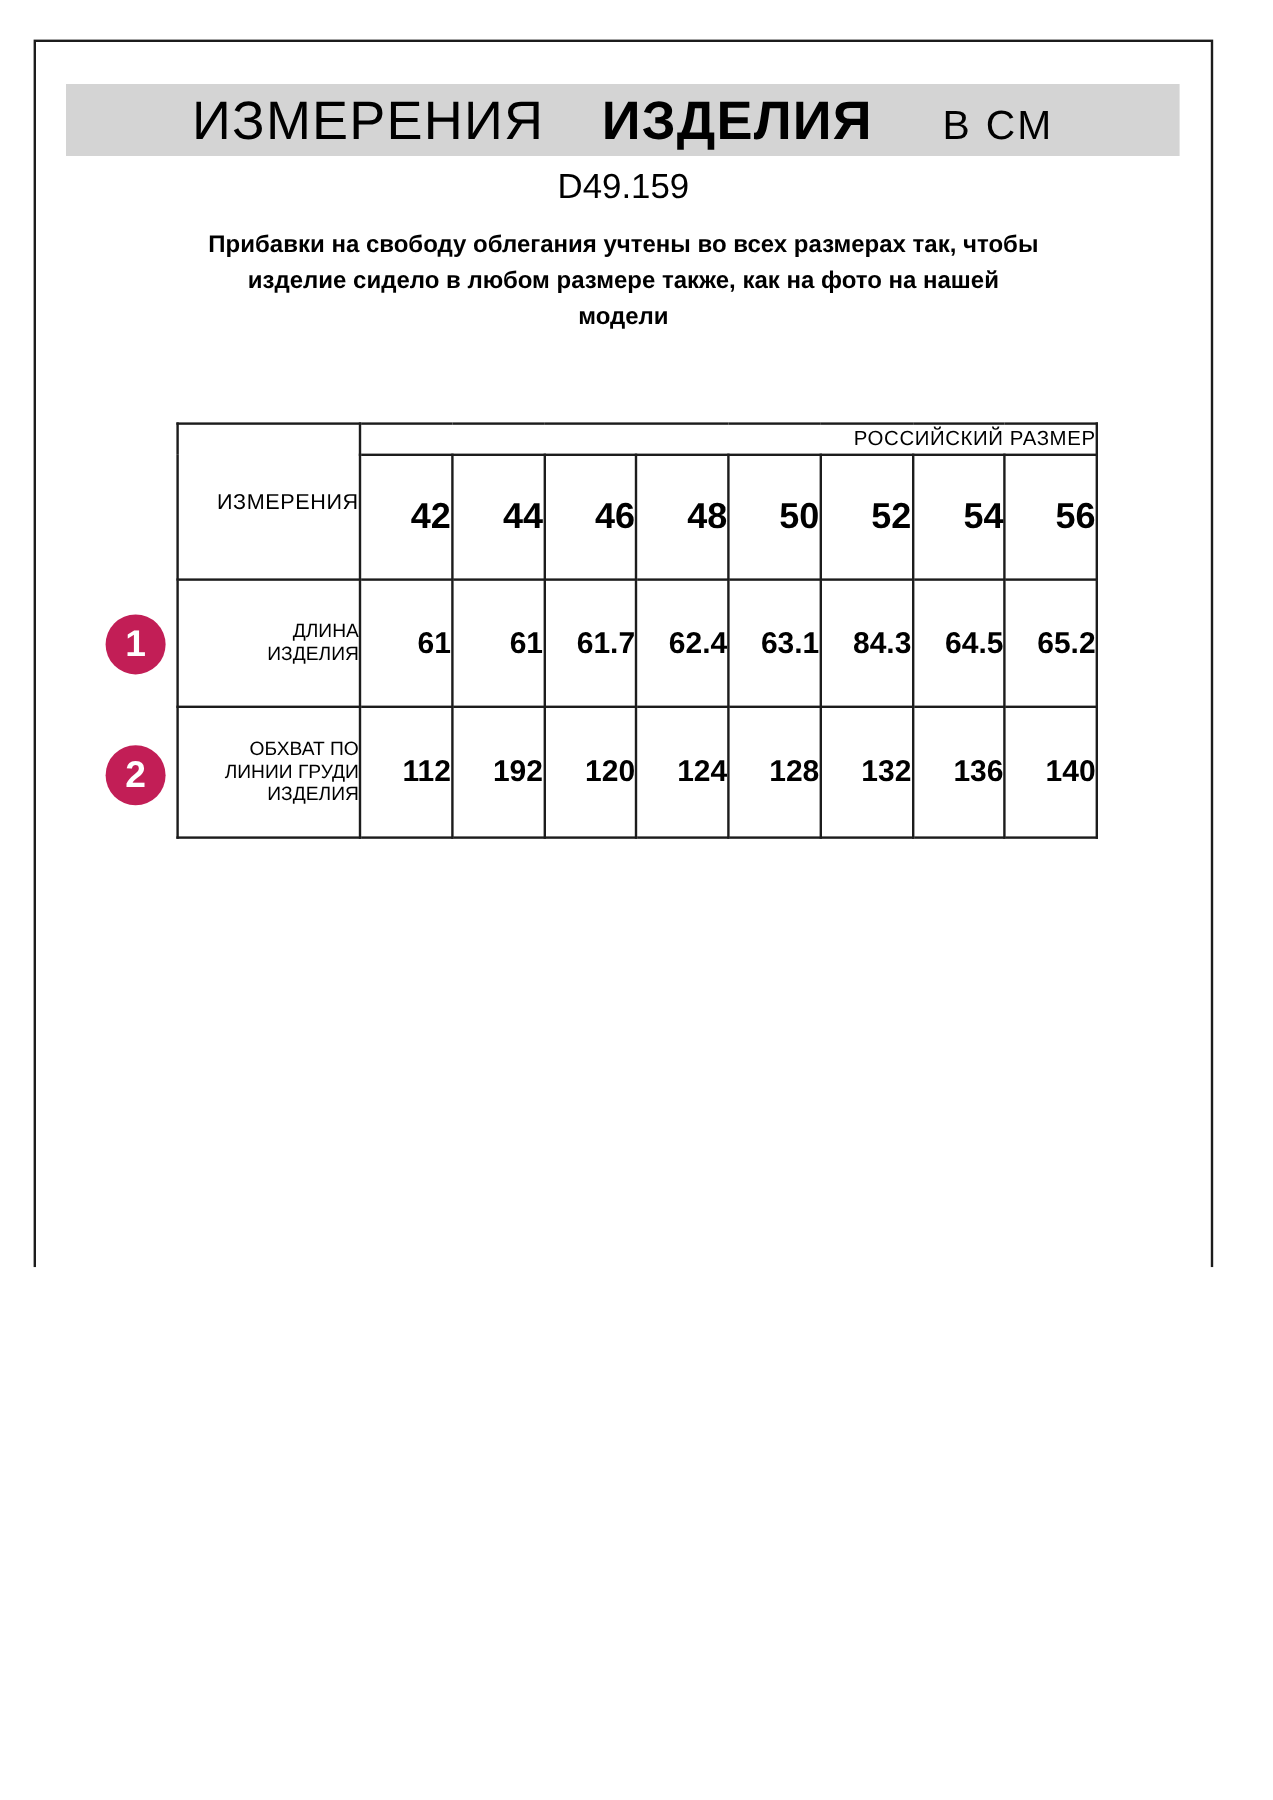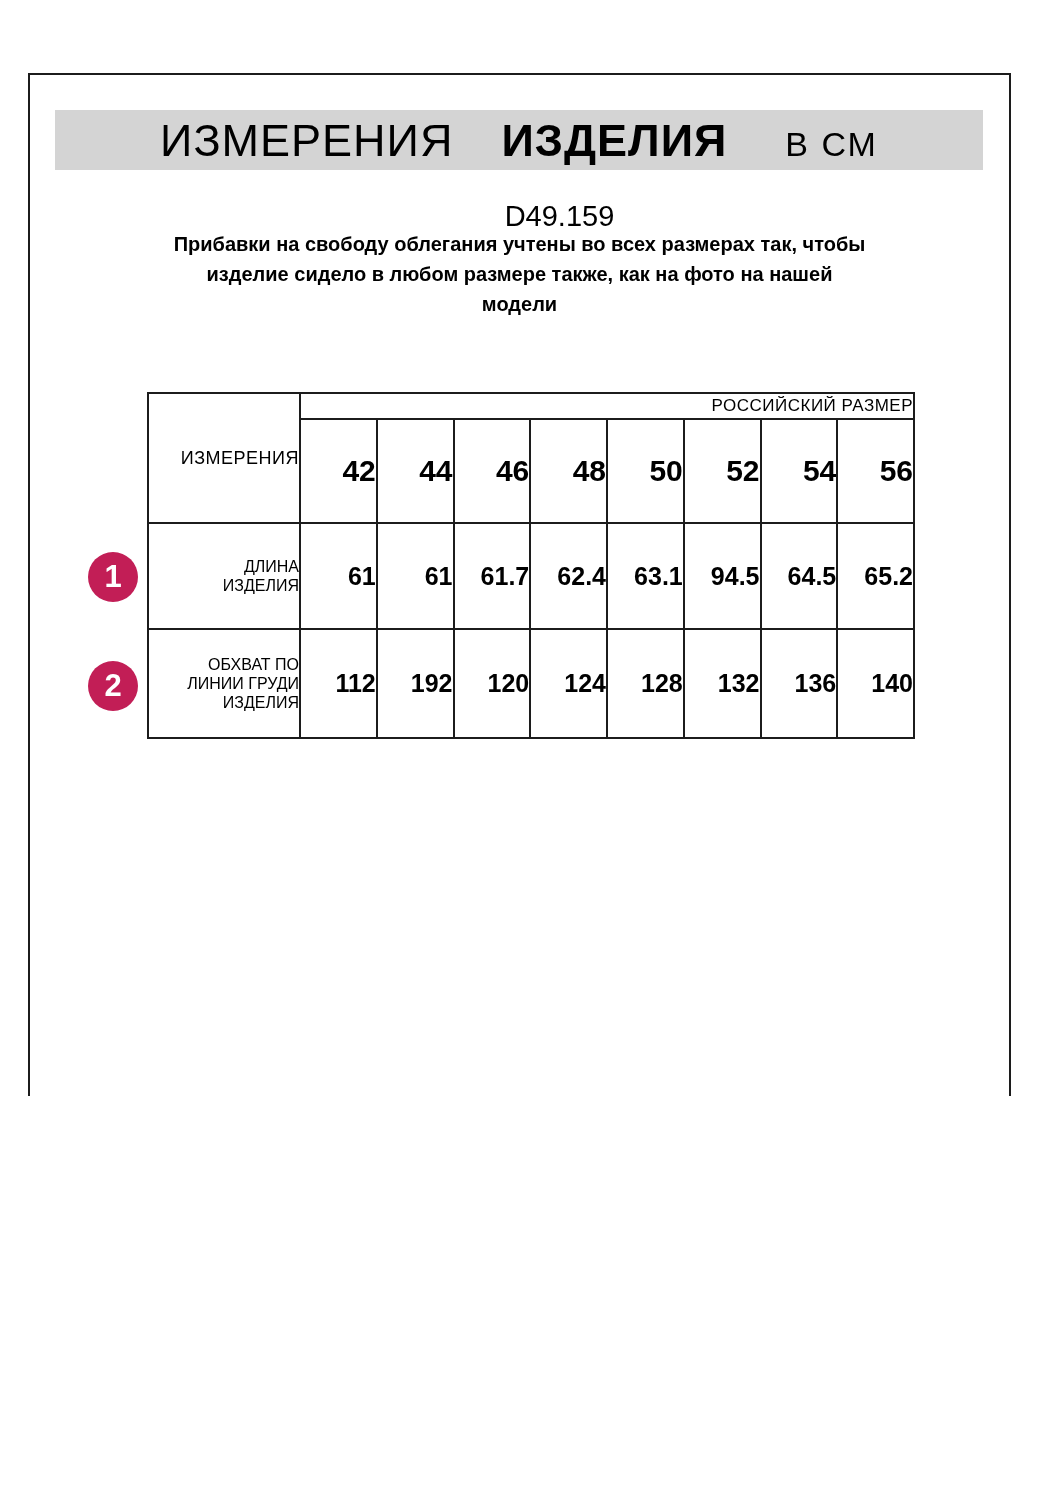--- a/index.html
+++ b/index.html
@@ -8,21 +8,20 @@
     background: #ffffff;
     font-family: "Liberation Sans", "DejaVu Sans", sans-serif;
     color: #000000;
   }
   .canvas {
     position: relative;
     width: 1061px;
     height: 1056px;
     background: #ffffff;
     overflow: hidden;
-    margin-top: 40px;
   }
   .page-border {
     position: absolute;
     left: 28px;
     top: 33px;
     width: 979px;
     height: 1423px;
     border: 2px solid #1c1c1c;
   }
   .title-bar {
@@ -58,24 +57,23 @@
     line-height: 1;
     margin-left: 58px;
   }
   .centered-block {
     position: absolute;
     left: 28px;
     width: 983px;
     text-align: center;
   }
   .model-code {
-    top: 160px;
+    top: 140px;
     font-size: 29px;
     font-weight: 400;
-    padding-left: 40px;
   }
   .intro {
     top: 189px;
     font-size: 20px;
     line-height: 30px;
     white-space: pre-line;
     font-weight: bold;
   }
   .size-table {
     position: absolute;
@@ -177,21 +175,21 @@
         <td class="size-cell">56</td>
       </tr>
       <tr class="row-1">
         <td class="label-cell">ДЛИНА
 ИЗДЕЛИЯ</td>
         <td class="value-cell">61</td>
         <td class="value-cell">61</td>
         <td class="value-cell">61.7</td>
         <td class="value-cell">62.4</td>
         <td class="value-cell">63.1</td>
-        <td class="value-cell">94.5</td>
+        <td class="value-cell">84.3</td>
         <td class="value-cell">64.5</td>
         <td class="value-cell">65.2</td>
       </tr>
       <tr class="row-2">
         <td class="label-cell">ОБХВАТ ПО
 ЛИНИИ ГРУДИ
 ИЗДЕЛИЯ</td>
         <td class="value-cell">112</td>
         <td class="value-cell">192</td>
         <td class="value-cell">120</td>

